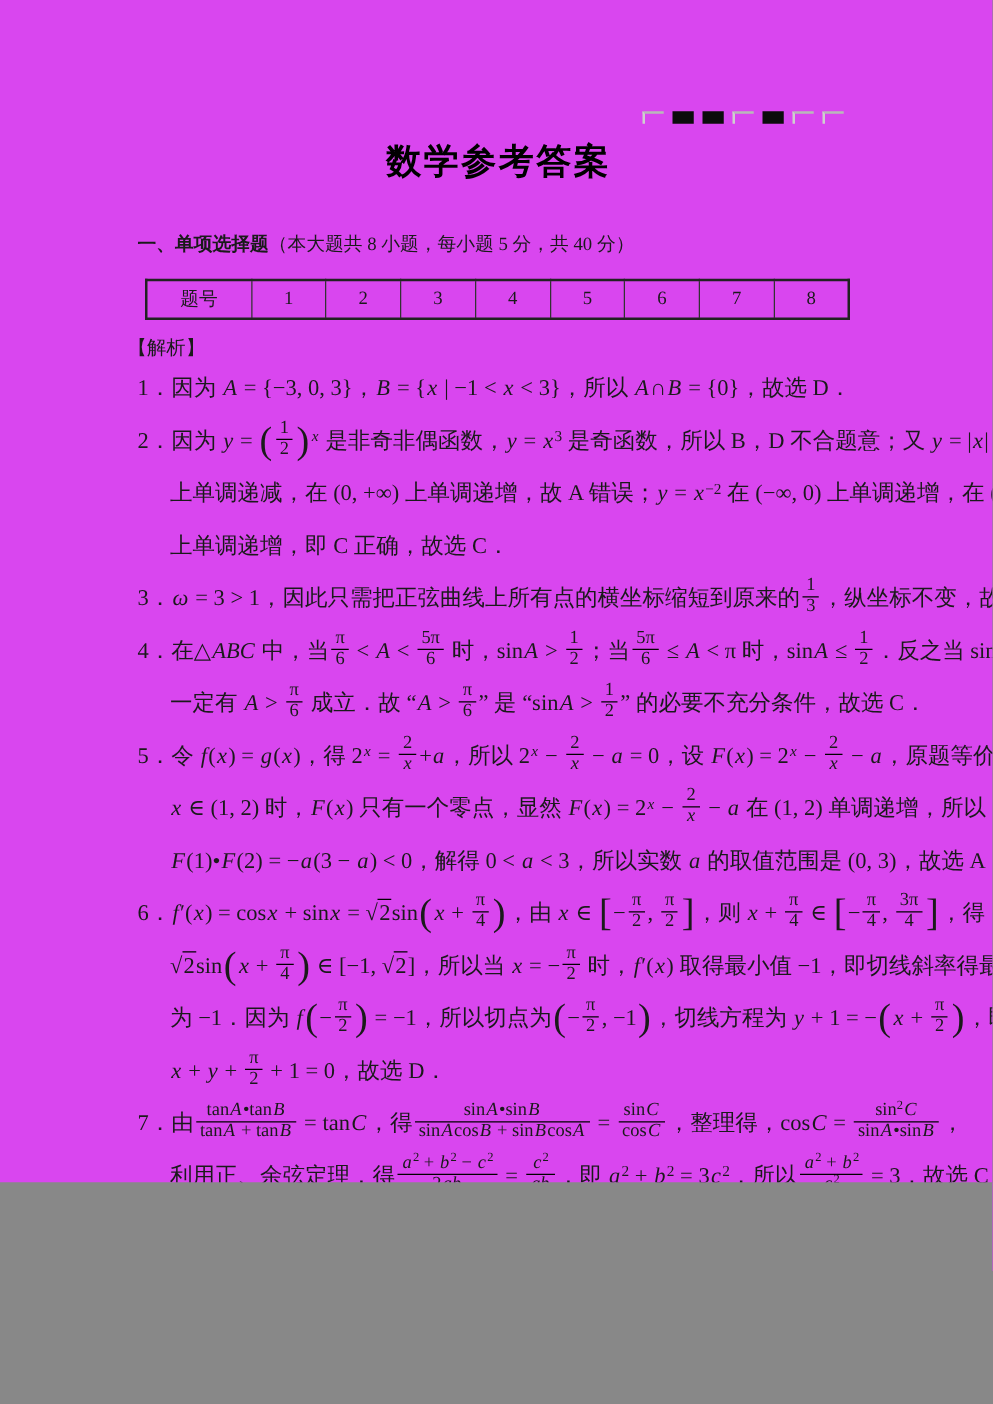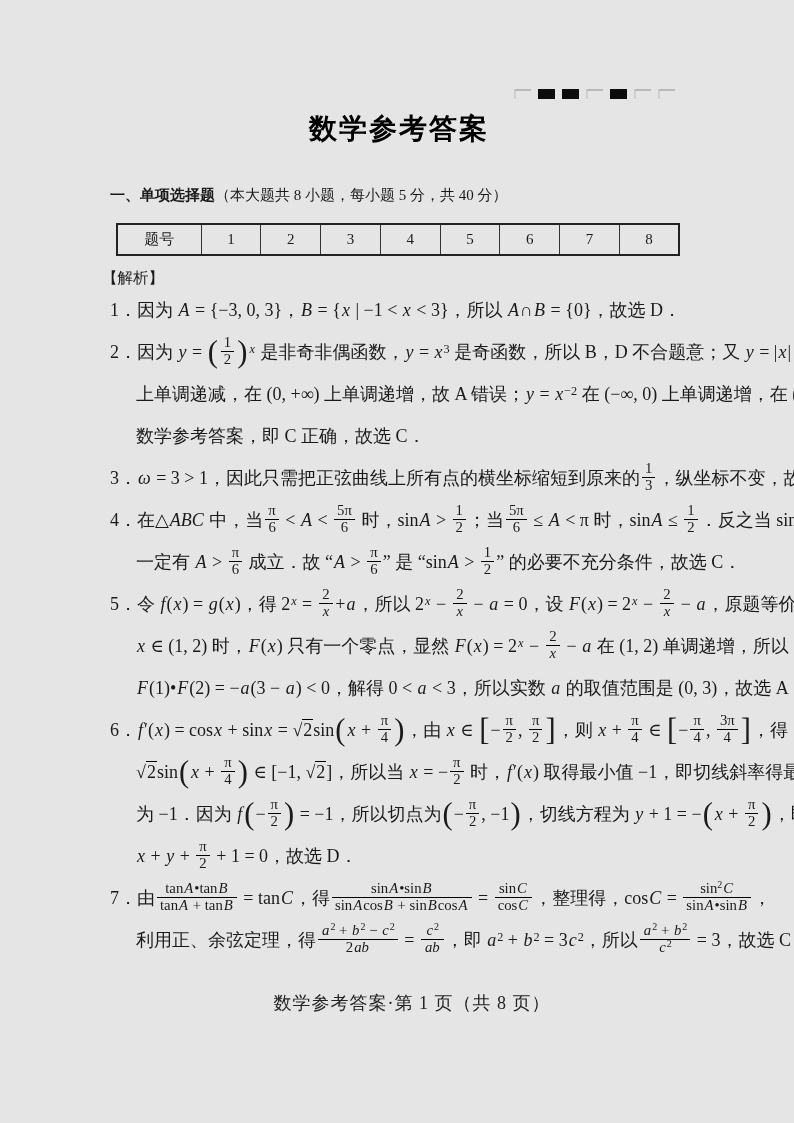--- a/index.html
+++ b/index.html
@@ -1,19 +1,19 @@
 <!DOCTYPE html>
 <html><head>
 <meta charset="utf-8">
 <style>
   * { margin:0; padding:0; box-sizing:border-box; }
   html,body { background:#888; }
   .page {
-    position:relative; width:794px; height:1123px; margin:0 auto;
-    background:#e5e5e5; overflow:hidden; color:#1a1a1a;
+    position:relative; width:794px; height:946px; margin:0 auto;
+    background:#d946ef; overflow:hidden; color:#1a1a1a;
     font-family:"Liberation Serif","DejaVu Serif",serif;
   }
   
   .reg-marks { position:absolute; top:89px; left:514px; display:flex; gap:7px; }
   .mark { width:17px; height:10px; }
   .mark[data-kind="filled"]  { background:#0c0c0c; }
   .mark[data-kind="outline"] { border-top:2px solid #b9b9b9; border-left:2px solid #cfcfcf; }
 
   .content { position:absolute; left:110px; top:110px; width:578px; }
 
@@ -102,21 +102,21 @@
       </table>
 
     <div class="analysis-label">【解析】</div>
 
     <div class="sol">
       <div class="sline">1．因为 <i>A</i> = {−3, 0, 3}，<i>B</i> = {<i>x</i> | −1 &lt; <i>x</i> &lt; 3}，所以 <i>A</i>∩<i>B</i> = {0}，故选 D．</div>
     </div>
     <div class="sol">
       <div class="sline">2．因为 <i>y</i> = <span class="big">(</span><span class="frac"><span class="fnum">1</span><span class="fden">2</span></span><span class="big">)</span><sup><i>x</i></sup> 是非奇非偶函数，<i>y</i> = <i>x</i><sup>3</sup> 是奇函数，所以 B，D 不合题意；又 <i>y</i> = |<i>x</i>| 在 (−∞, 0)</div>
       <div class="sline cont">上单调递减，在 (0, +∞) 上单调递增，故 A 错误；<i>y</i> = <i>x</i><sup>−2</sup> 在 (−∞, 0) 上单调递增，在 (0, +∞)</div>
-      <div class="sline cont">数学参考答案，即 C 正确，故选 C．</div>
+      <div class="sline cont">上单调递增，即 C 正确，故选 C．</div>
     </div>
     <div class="sol">
       <div class="sline">3．<i>ω</i> = 3 &gt; 1，因此只需把正弦曲线上所有点的横坐标缩短到原来的<span class="frac"><span class="fnum">1</span><span class="fden">3</span></span>，纵坐标不变，故选 B．</div>
     </div>
     <div class="sol">
       <div class="sline">4．在△<i>ABC</i> 中，当<span class="frac"><span class="fnum">π</span><span class="fden">6</span></span> &lt; <i>A</i> &lt; <span class="frac"><span class="fnum">5π</span><span class="fden">6</span></span> 时，sin<i>A</i> &gt; <span class="frac"><span class="fnum">1</span><span class="fden">2</span></span>；当<span class="frac"><span class="fnum">5π</span><span class="fden">6</span></span> ≤ <i>A</i> &lt; π 时，sin<i>A</i> ≤ <span class="frac"><span class="fnum">1</span><span class="fden">2</span></span>．反之当 sin<i>A</i> &gt; <span class="frac"><span class="fnum">1</span><span class="fden">2</span></span> 时，</div>
       <div class="sline cont">一定有 <i>A</i> &gt; <span class="frac"><span class="fnum">π</span><span class="fden">6</span></span> 成立．故 “<i>A</i> &gt; <span class="frac"><span class="fnum">π</span><span class="fden">6</span></span>” 是 “sin<i>A</i> &gt; <span class="frac"><span class="fnum">1</span><span class="fden">2</span></span>” 的必要不充分条件，故选 C．</div>
     </div>
     <div class="sol">
       <div class="sline">5．令 <i>f</i>(<i>x</i>) = <i>g</i>(<i>x</i>)，得 2<sup><i>x</i></sup> = <span class="frac"><span class="fnum">2</span><span class="fden"><i>x</i></span></span>+<i>a</i>，所以 2<sup><i>x</i></sup> − <span class="frac"><span class="fnum">2</span><span class="fden"><i>x</i></span></span> − <i>a</i> = 0，设 <i>F</i>(<i>x</i>) = 2<sup><i>x</i></sup> − <span class="frac"><span class="fnum">2</span><span class="fden"><i>x</i></span></span> − <i>a</i>，原题等价于当</div>

